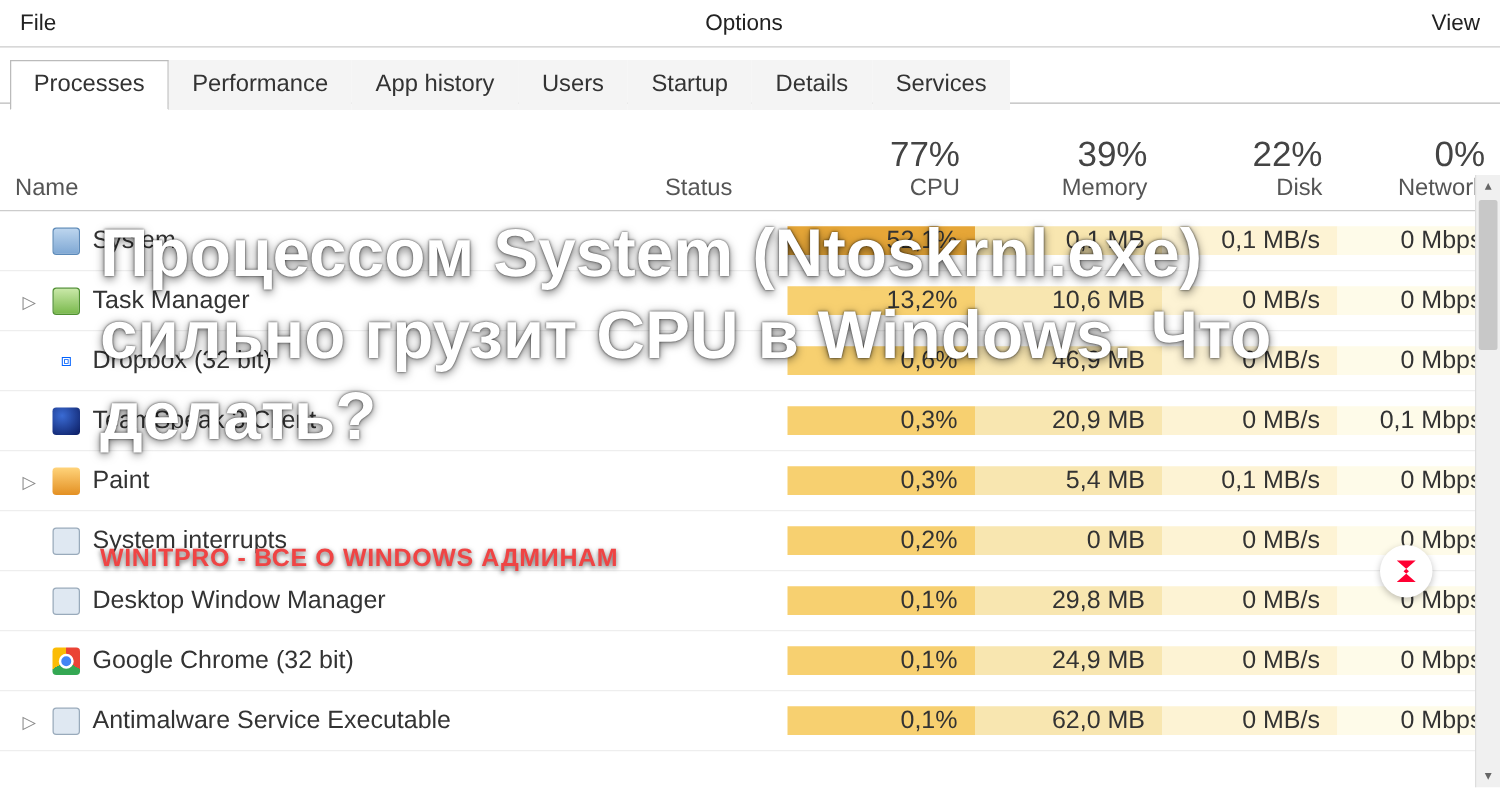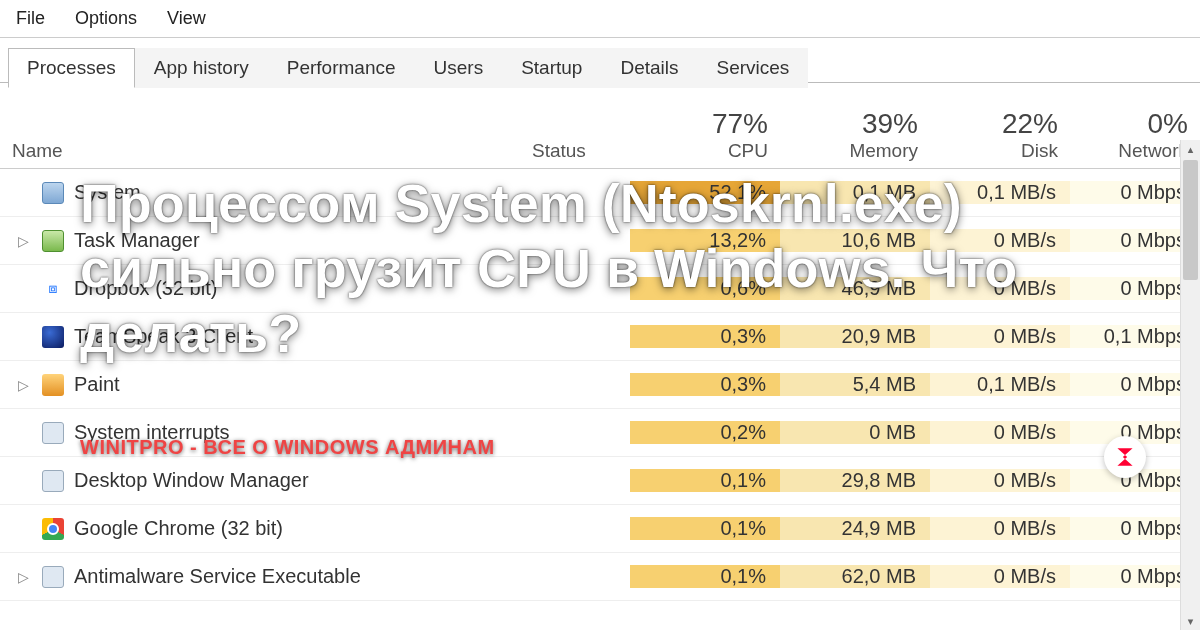--- a/index.html
+++ b/index.html
@@ -1,21 +1,21 @@
 <!DOCTYPE html>
 <html><head>
 <meta charset="utf-8">
 <style>
   * { box-sizing: border-box; margin: 0; padding: 0; }
   html, body { width: 1200px; height: 630px; overflow: hidden; font-family: "Segoe UI", Tahoma, sans-serif; }
   body { position: relative; }
 
   
   .tm { position: absolute; inset: 0; background: #fff; filter: blur(0.3px); }
-  .menubar { display: flex; gap: 30px; padding: 8px 16px; font-size: 18px; color: #222; border-bottom: 1px solid #ccc; }
+  .menubar { display: flex; gap: 30px; padding: 8px 16px; font-size: 18px; color: #222; border-bottom: 1px solid #ccc; justify-content: space-between; }
   .menubar span { cursor: default; }
 
   .tabs { display: flex; border-bottom: 1px solid #bbb; margin-top: 4px; padding-left: 8px; }
   .tab { padding: 8px 18px; font-size: 19px; color: #333; border: 1px solid transparent; border-bottom: none; position: relative; top: 6px; background: #f4f4f4; cursor: default; }
   .tab.active { background: #fff; border-color: #bbb; border-bottom: 1px solid #fff; }
 
   .headers { display: grid; grid-template-columns: 520px 110px 150px 150px 140px 130px; align-items: end; border-bottom: 1px solid #ccc; height: 86px; }
   .headers .hcell { padding: 6px 12px; font-size: 19px; color: #555; }
   .headers .hvalue { text-align: right; }
   .headers .hlabel { font-size: 19px; color: #555; }
@@ -64,22 +64,22 @@
 <div class="tm">
 
   <div class="menubar">
     <span>File</span>
     <span>Options</span>
     <span>View</span>
   </div>
 
   <div class="tabs">
     <div class="tab active">Processes</div>
+    <div class="tab">Performance</div>
     <div class="tab">App history</div>
-    <div class="tab">Performance</div>
     <div class="tab">Users</div>
     <div class="tab">Startup</div>
     <div class="tab">Details</div>
     <div class="tab">Services</div>
   </div>
 
   <div class="headers">
     <div class="hcell">
         <div style="height:34px"></div>
         <div class="hlabel">Name</div>

